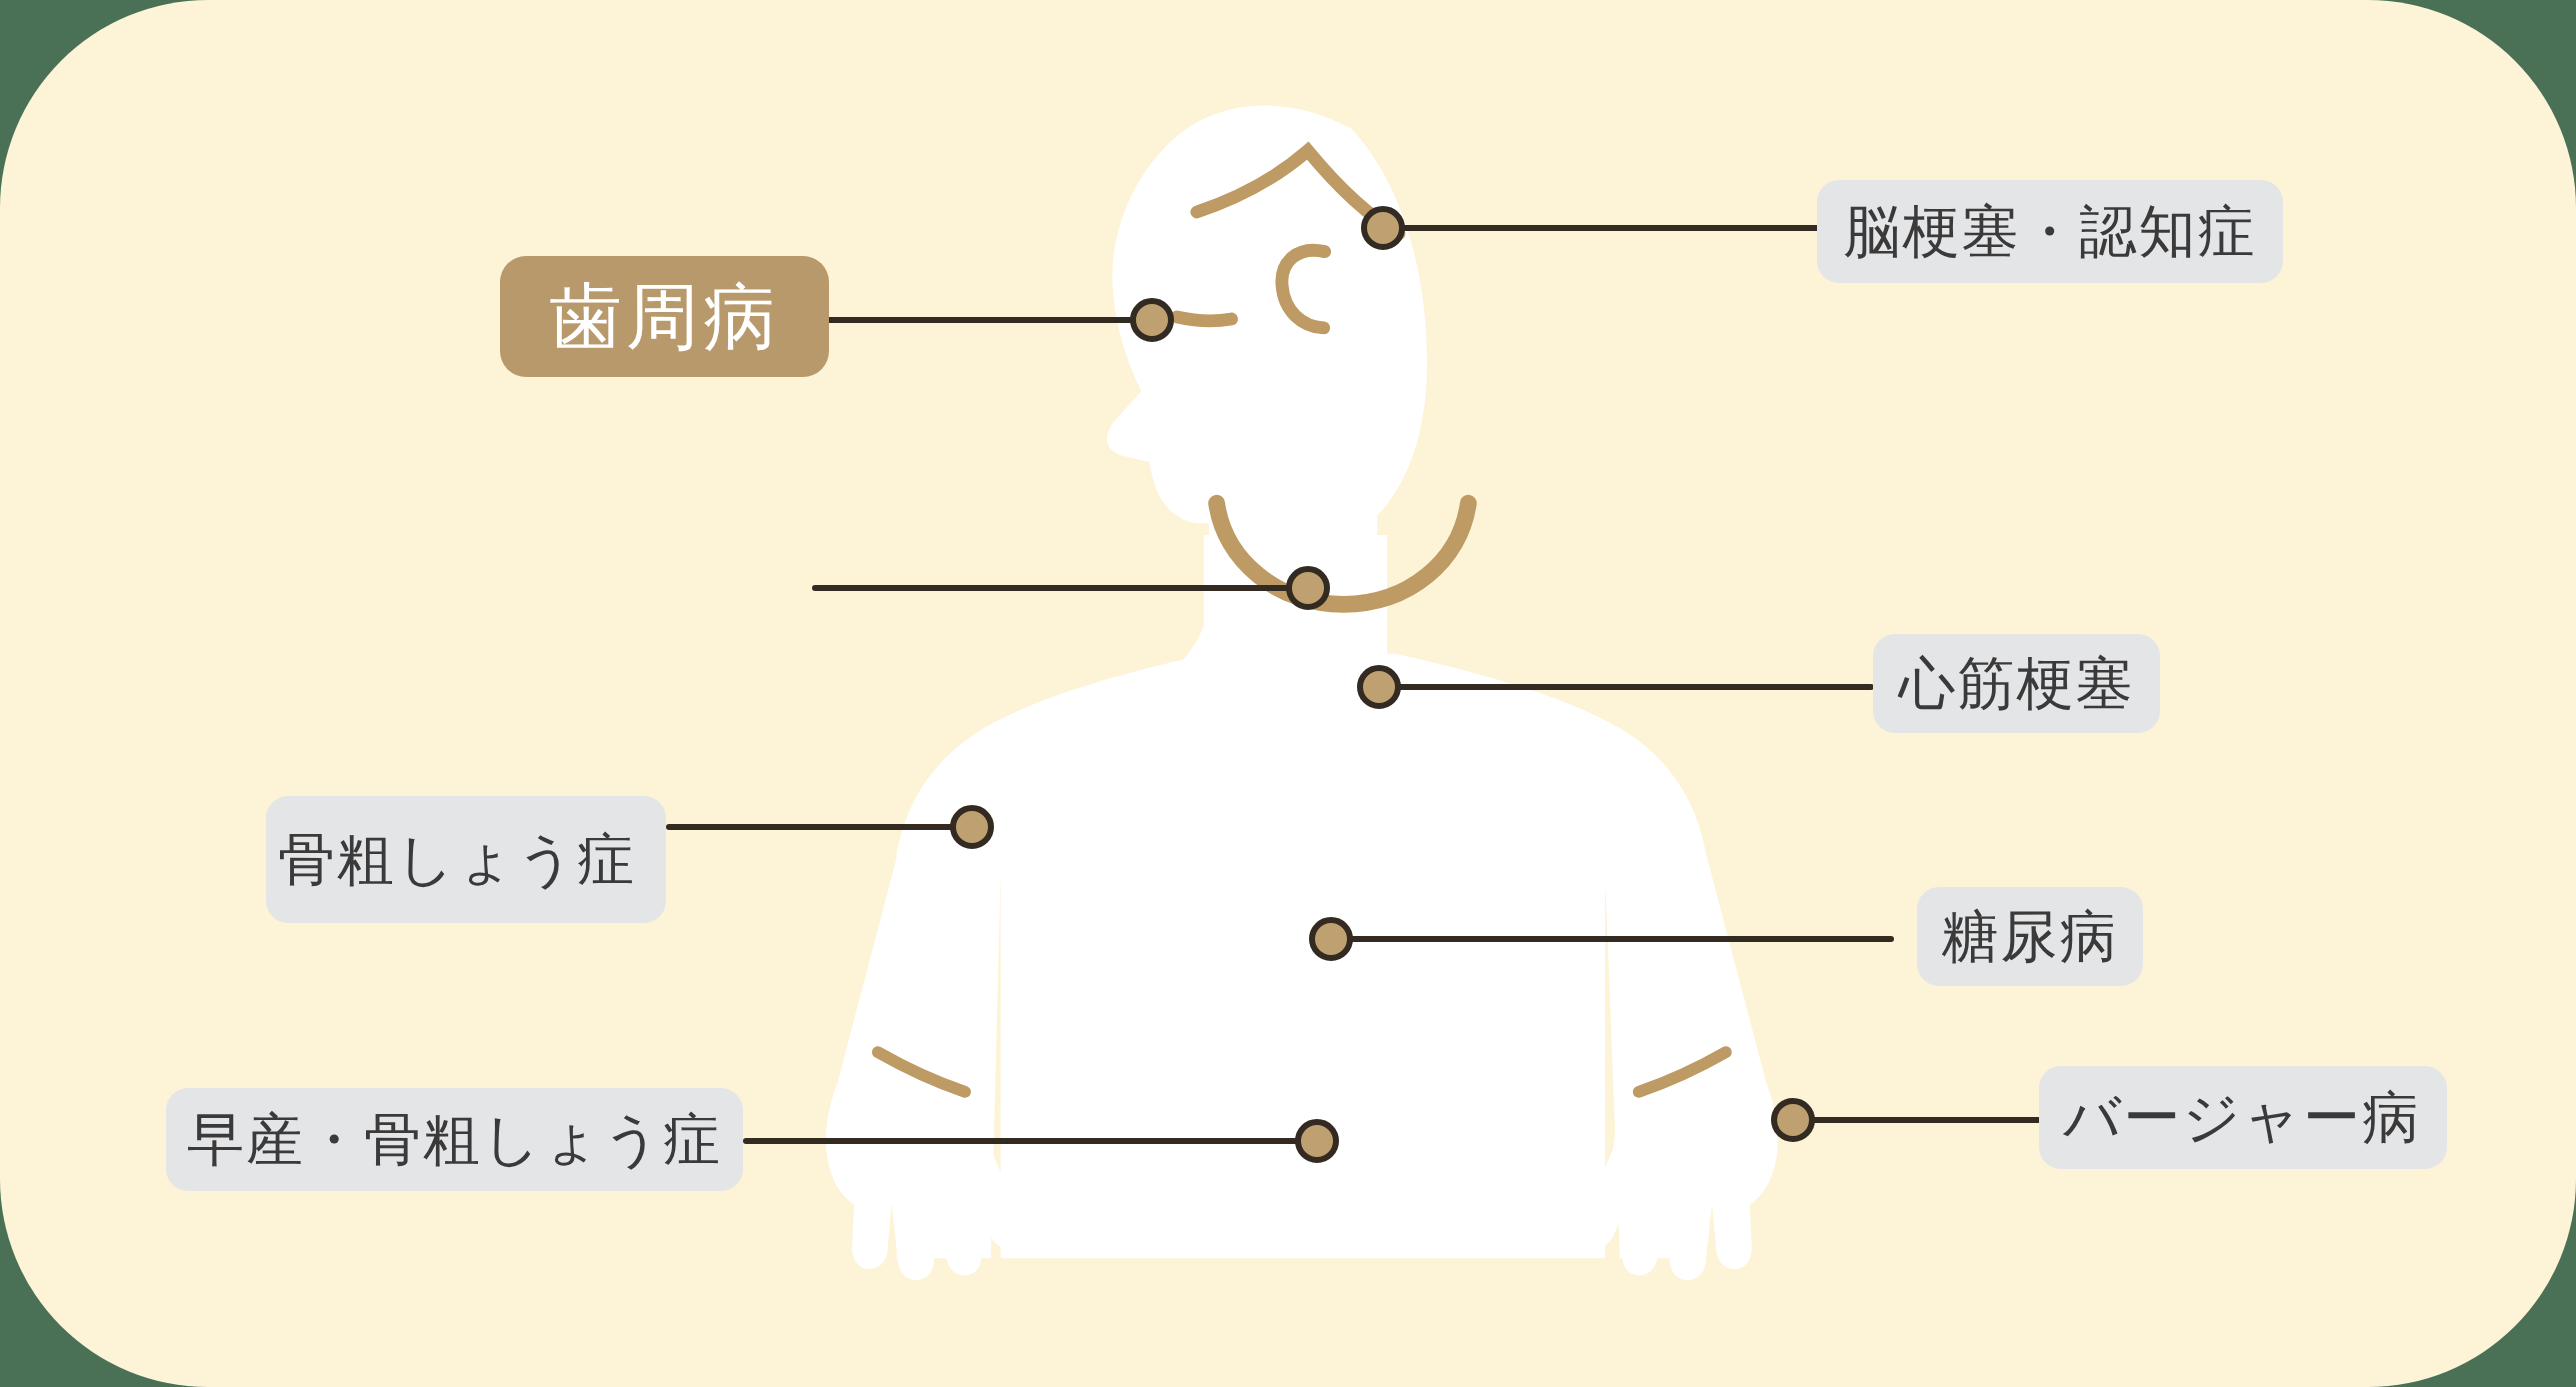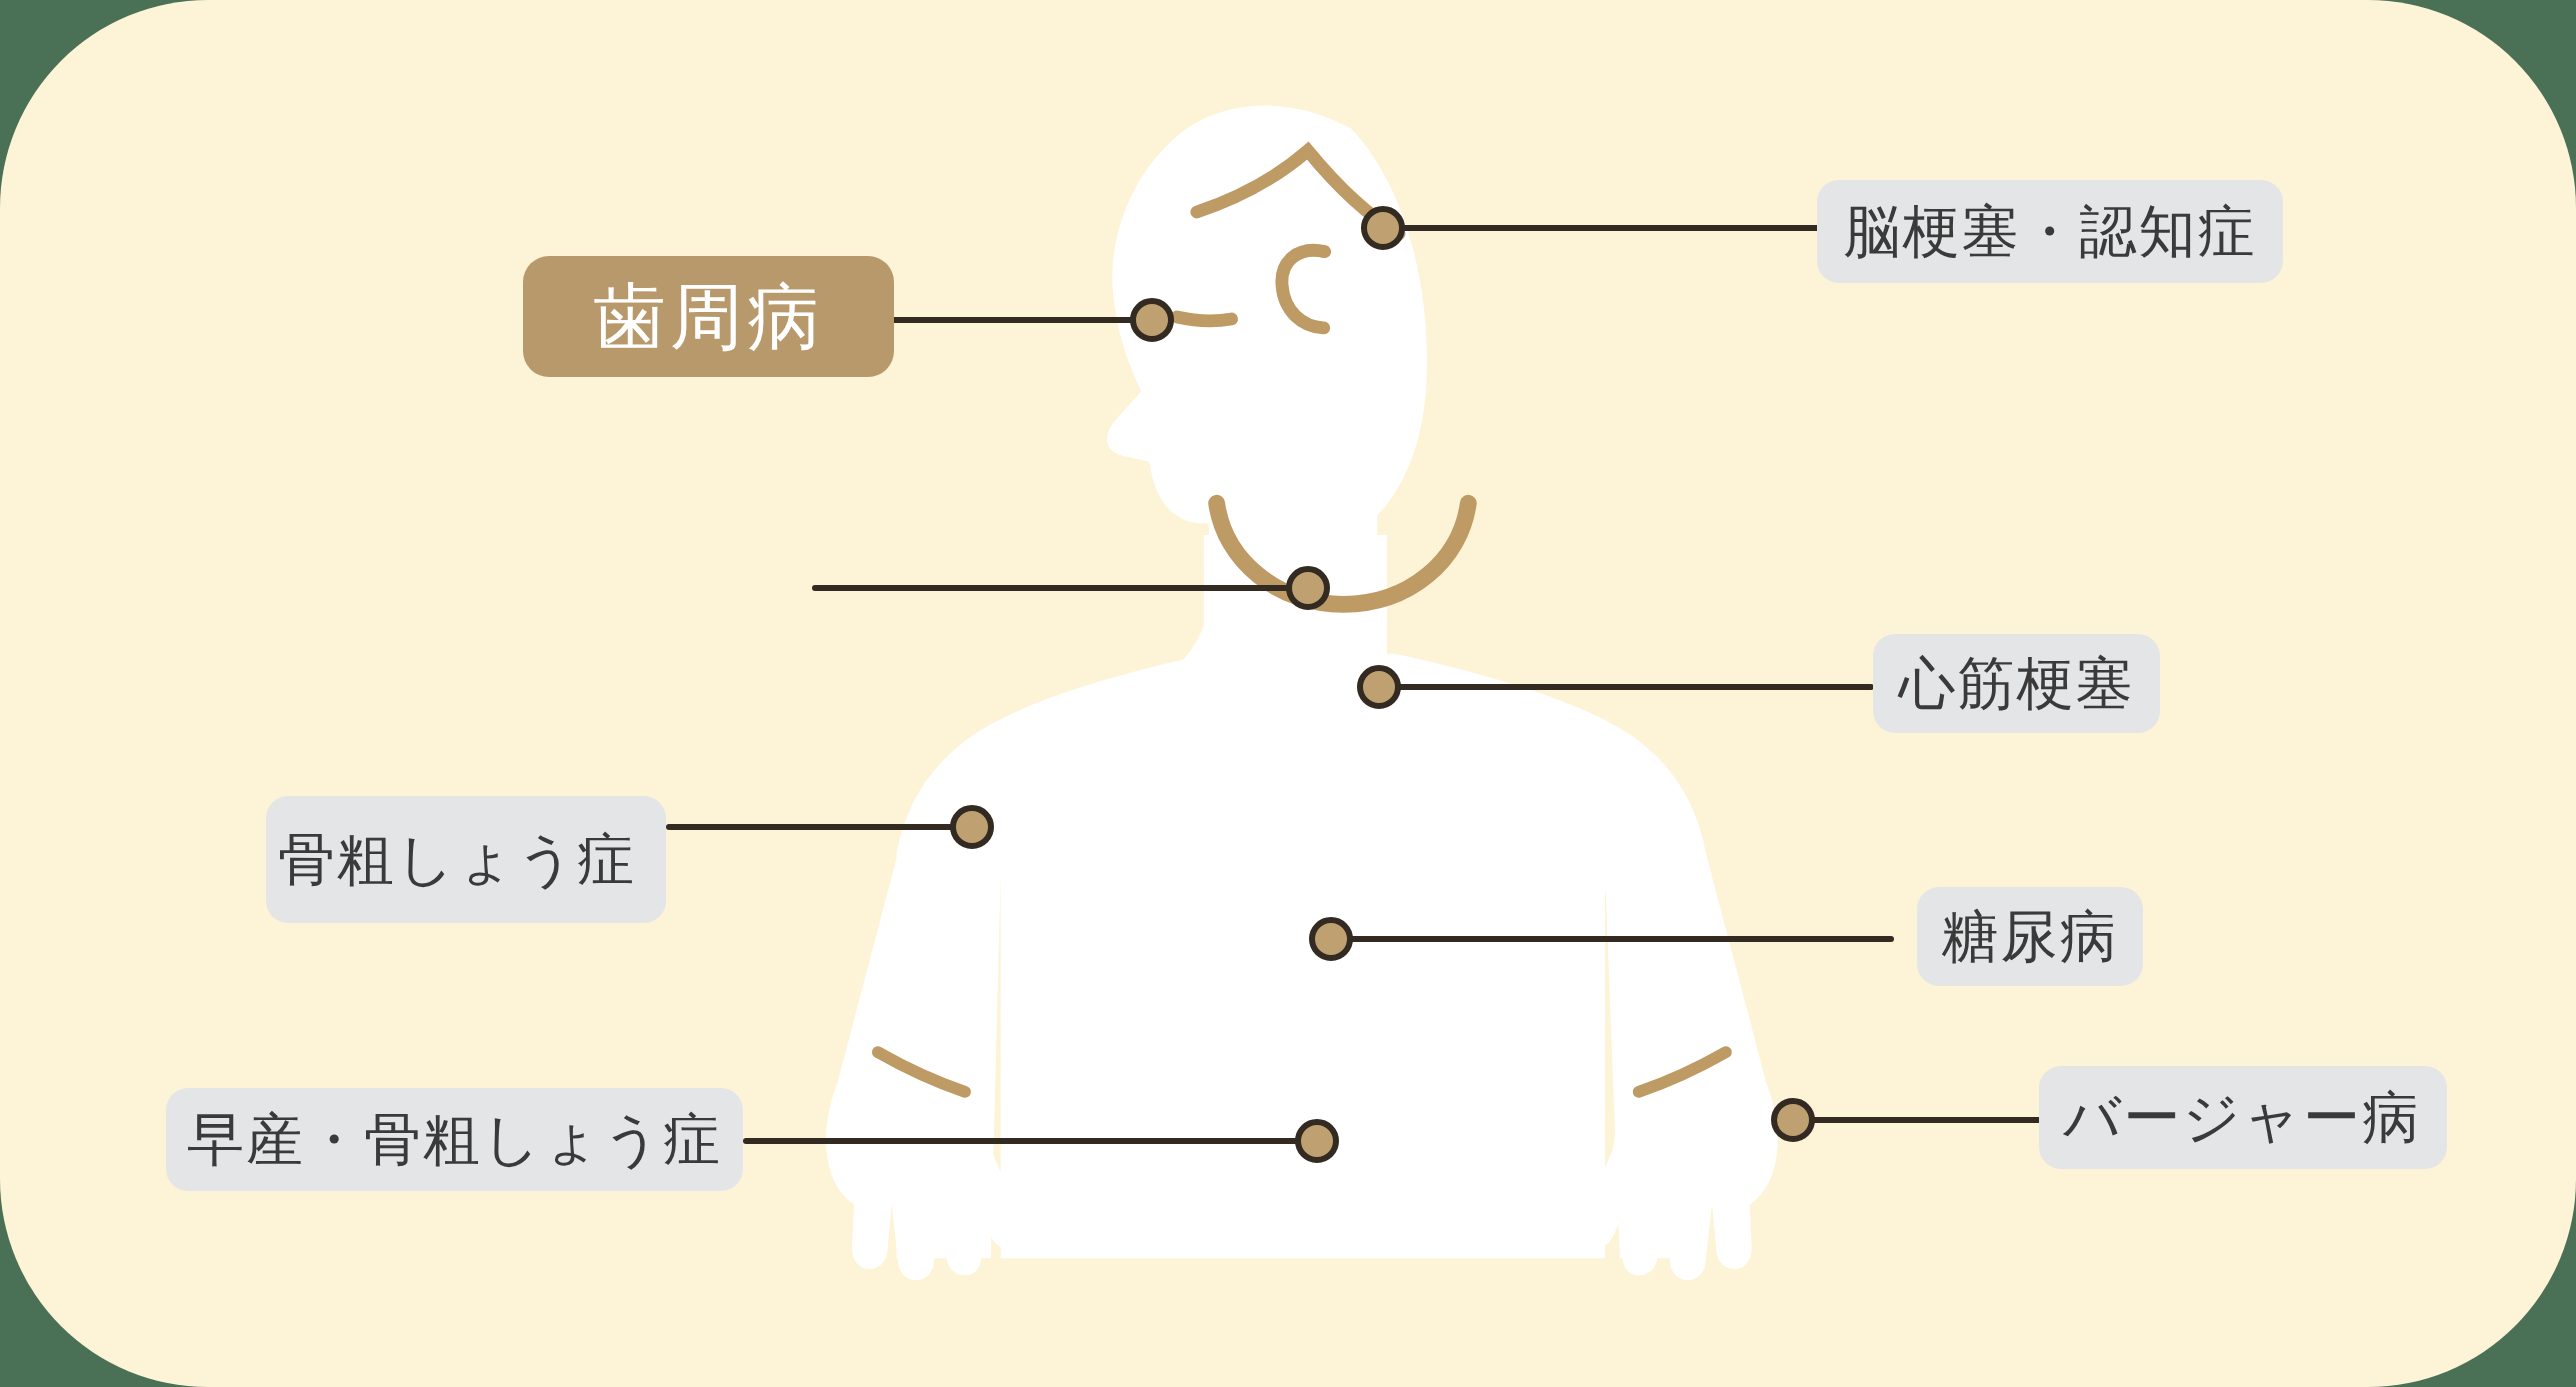--- a/index.html
+++ b/index.html
@@ -211,21 +211,21 @@
 
   <div class="marker" style="left:1152px; top:320px;"></div>
   <div class="marker" style="left:1383px; top:228px;"></div>
   <div class="marker" style="left:1308px; top:588px;"></div>
   <div class="marker" style="left:1379px; top:687px;"></div>
   <div class="marker" style="left:972px;  top:827px;"></div>
   <div class="marker" style="left:1331px; top:939px;"></div>
   <div class="marker" style="left:1317px; top:1141px;"></div>
   <div class="marker" style="left:1793px; top:1120px;"></div>
 
-  <div class="label primary" style="left:523px; top:256px; width:371px; height:121px;text-align:center;">歯周病</div>
+  <div class="label primary" style="left:500px; top:256px; width:329px; height:121px;text-align:center;">歯周病</div>
 
   <div class="label" style="left:1817px; top:172px; width:466px; height:103px;margin-top:8px;">脳梗塞・認知症</div>
 
 
   <div class="label" style="left:1873px; top:634px; width:287px; height:99px;">心筋梗塞</div>
 
   <div class="label" style="left:266px; top:796px; width:400px; height:127px;padding-left:12px;">骨粗しょう症</div>
 
   <div class="label" style="left:1917px; top:887px; width:226px; height:99px;">糖尿病</div>
 

